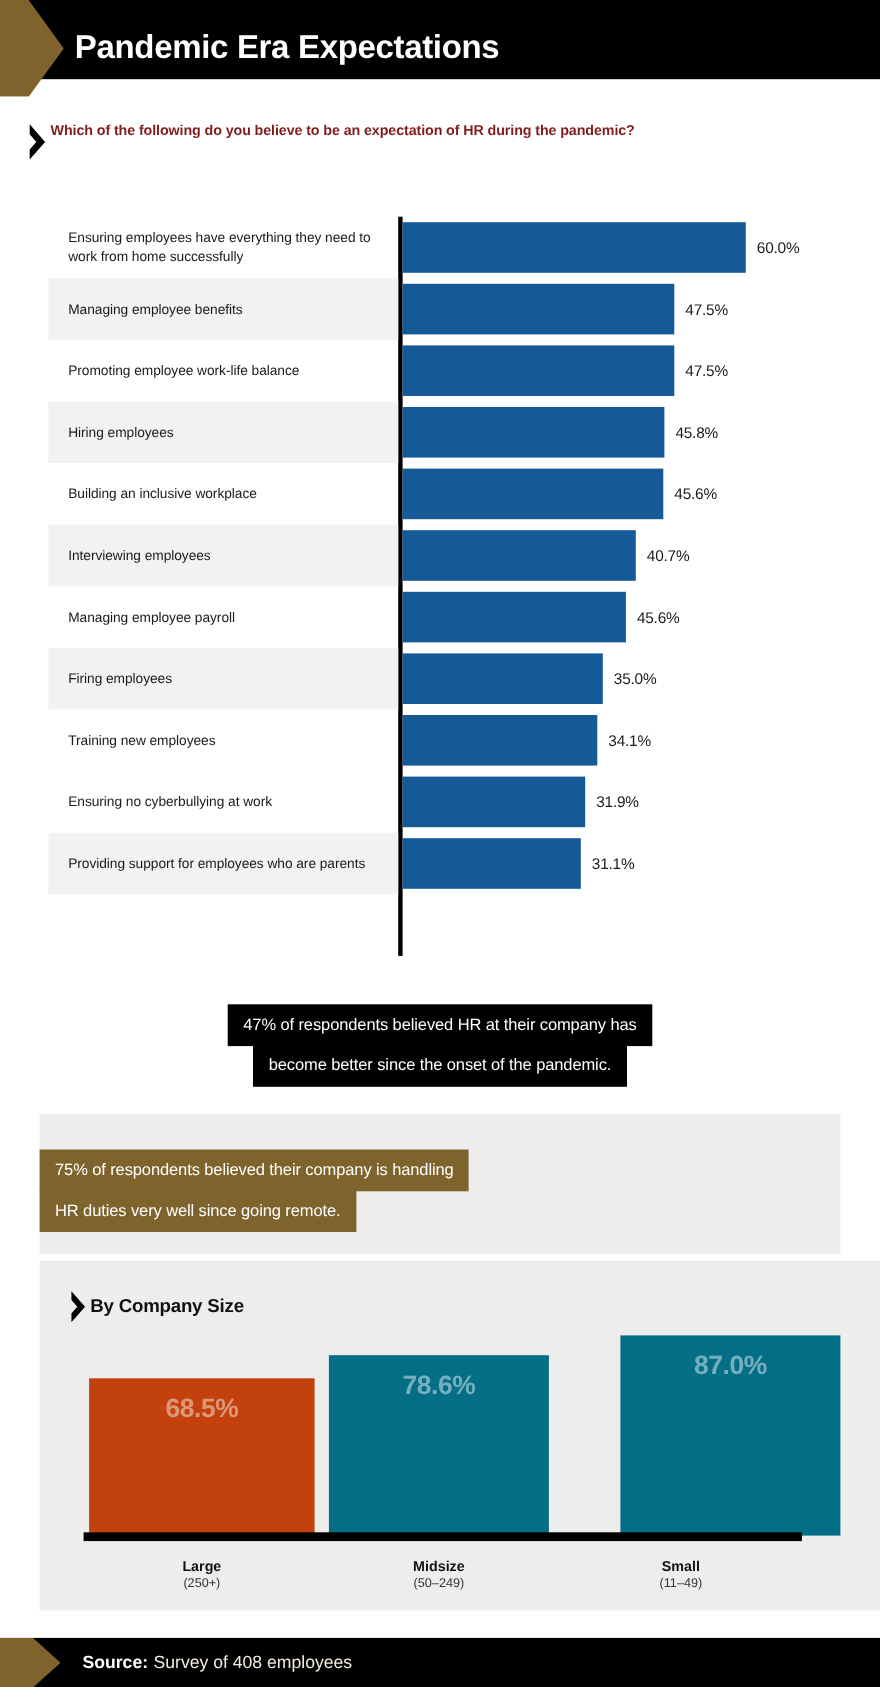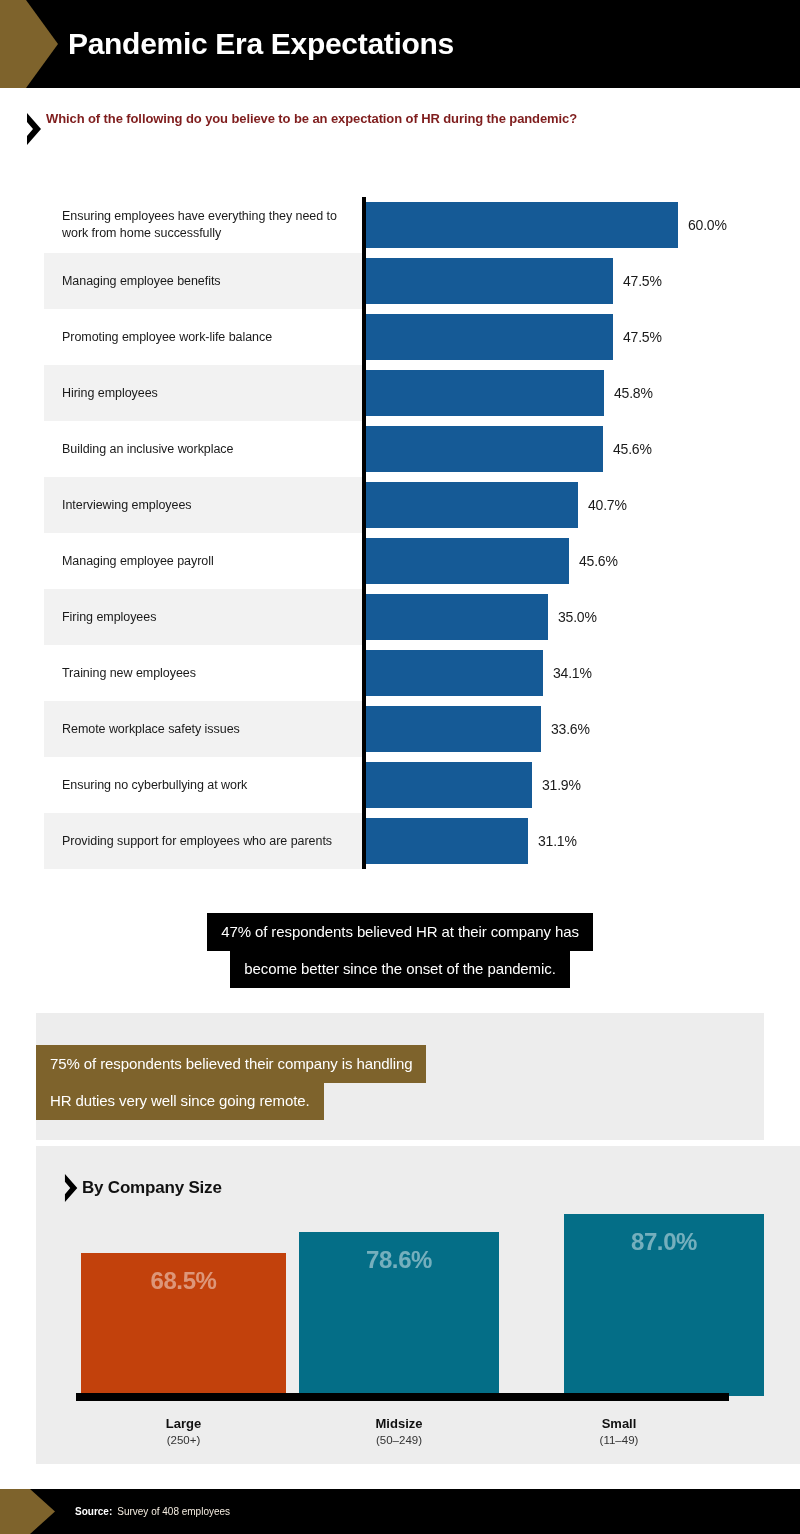--- a/index.html
+++ b/index.html
@@ -12,21 +12,21 @@
     height: 1534px;
     position: relative;
     font-family: "Liberation Sans", sans-serif;
     overflow: hidden;
   }
 
   
   .header {
     position: absolute;
     left: 0; top: 0;
-    width: 800px; height: 88px;
+    width: 800px; height: 72px;
     background: #000000;
   }
   .header-accent {
     position: absolute;
     left: 0; top: 0;
     width: 58px; height: 88px;
     background: #7e632c;
     clip-path: polygon(0 0, 26px 0, 58px 44px, 26px 88px, 0 88px);
   }
   .header-title {
@@ -230,21 +230,21 @@
     width: 55px; height: 45px;
     background: #7e632c;
     clip-path: polygon(0 0, 30px 0, 55px 22.5px, 30px 45px, 0 45px);
   }
   .footer-text {
     position: absolute;
     left: 75px; top: 0;
     height: 45px;
     display: flex; align-items: center;
     color: #f4ece0;
-    font-size: 10px;
+    font-size: 16px;
   }
   .footer-text b { margin-right: 5px; color: #ffffff; }
 </style>
 </head>
 <body>
 
 <div class="header">
   <div class="header-accent"></div>
   <div class="header-title">Pandemic Era Expectations</div>
 </div>
@@ -316,27 +316,20 @@
         </div>
         <div class="bar" style="width: 182px; background: rgb(21, 90, 150);"></div>
         <div class="value" style="left: 514px;">35.0%</div>
       </div>
       <div class="row">
         <div class="label-cell">
           <div class="label-text">Training new employees</div>
         </div>
         <div class="bar" style="width: 177px; background: rgb(21, 90, 150);"></div>
         <div class="value" style="left: 509px;">34.1%</div>
-      </div>
-      <div class="row alt">
-        <div class="label-cell">
-          <div class="label-text">Remote workplace safety issues</div>
-        </div>
-        <div class="bar" style="width: 175px; background: rgb(21, 90, 150);"></div>
-        <div class="value" style="left: 507px;">33.6%</div>
       </div>
       <div class="row">
         <div class="label-cell">
           <div class="label-text">Ensuring no cyberbullying at work</div>
         </div>
         <div class="bar" style="width: 166px; background: rgb(21, 90, 150);"></div>
         <div class="value" style="left: 498px;">31.9%</div>
       </div>
       <div class="row alt">
         <div class="label-cell">

